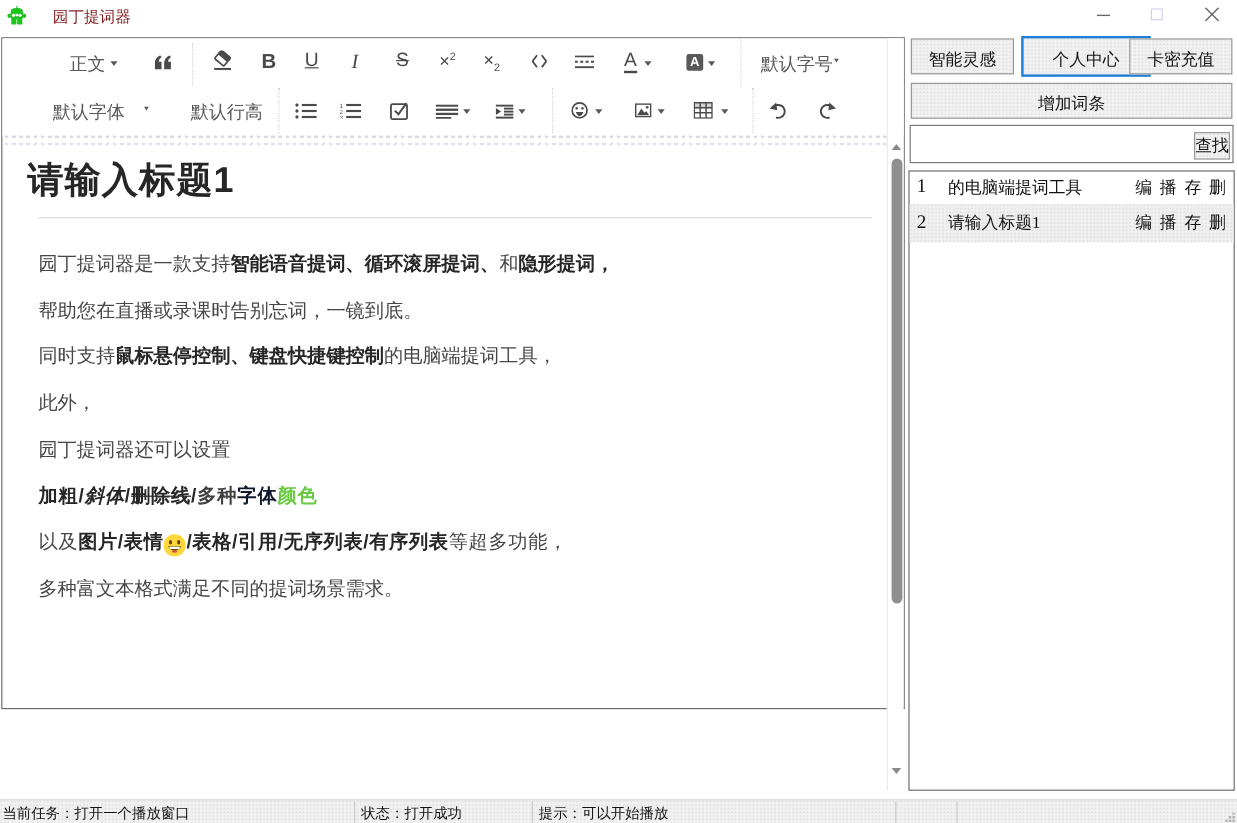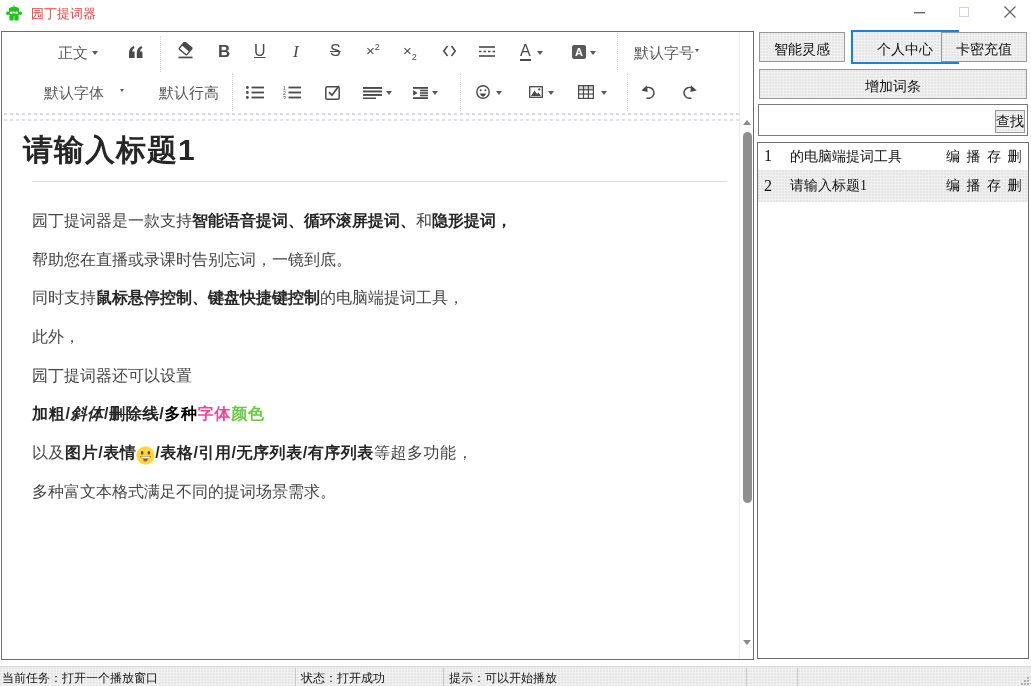--- a/index.html
+++ b/index.html
@@ -1,36 +1,36 @@
 <!DOCTYPE html>
 <html><head>
 <meta charset="utf-8">
 <style>
 *{margin:0;padding:0;box-sizing:border-box}
 html,body{width:1031px;height:686px;overflow:hidden}
 body{font-family:"Liberation Sans",sans-serif;background:#fff;position:relative}
 .abs{position:absolute}
 
 #titlebar{position:absolute;left:0;top:0;width:1031px;height:30px;background:#fff}
-#apptitle{position:absolute;left:31px;top:5px;font-size:13px;color:#ef4444}
-
-#panel{position:absolute;left:1px;top:31px;width:753px;height:629px;border:1px solid #6e6e6e;background:#fff}
+#apptitle{position:absolute;left:44px;top:5px;font-size:13px;color:#7f1d1d}
+
+#panel{position:absolute;left:1px;top:31px;width:753px;height:560px;border:1px solid #6e6e6e;background:#fff}
 #toolbar{position:absolute;left:0;top:0;width:751px;height:81px;background:#fff}
 .tbtxt{position:absolute;font-size:15px;color:#595959;white-space:nowrap}
 .tbsep-dot{position:absolute;width:0;border-left:1px dotted #d5d5d5}
 .caret{position:absolute;width:0;height:0;border-left:3.5px solid transparent;border-right:3.5px solid transparent;border-top:4.5px solid #595959}
 .caret2{position:absolute;width:0;height:0;border-left:2.5px solid transparent;border-right:2.5px solid transparent;border-top:3.5px solid #595959}
 #dash1{position:absolute;left:2px;top:81px;width:735px;height:2px;background:repeating-linear-gradient(90deg,#d9d9e4 0 3px,#fbfbfd 3px 6px)}
 #dash2{position:absolute;left:2px;top:87px;width:735px;height:2px;background:repeating-linear-gradient(90deg,#e2e2ec 0 3px,#fcfcfe 3px 6px)}
 #h1t{position:absolute;left:21px;top:98px;font-size:30px;font-weight:bold;color:#262626;letter-spacing:1px}
 #hrt{position:absolute;left:30px;top:149px;width:695px;border-top:1px solid #dcdcdc}
 #paras{position:absolute;left:30px;top:170px;width:700px}
 #paras p{height:38.7px;line-height:38.7px;font-size:16px;color:#464646;white-space:nowrap}
 #paras b{color:#262626}
-.red{color:#000000}.org{color:#ec4899}.grn{color:#68ca40}
+.red{color:#404040}.org{color:#0f172a}.grn{color:#68ca40}
 
 #sbar{position:absolute;left:737px;top:0;width:14px;height:627px;background:#fff;border-left:1px solid #ececec}
 #sthumb{position:absolute;left:741px;top:100px;width:9px;height:371px;background:#8f8f8f;border-radius:5px}
 .arrow{position:absolute;width:0;height:0;border-left:4.5px solid transparent;border-right:4.5px solid transparent}
 
 .rbtn{position:absolute;background-color:#f1f1f1;background-image:radial-gradient(circle at 1px 1px,#dfdfdf 0.6px,transparent 0.9px);background-size:3px 3px;border:1px solid #999;font-size:14px;color:#111;display:flex;align-items:center;justify-content:center;font-family:Liberation Serif, serif;padding-top:5px}
 #btn2{border:2px solid #1e7fd7}
 #search{position:absolute;left:758px;top:104px;width:270px;height:32px;background:#fff;border:1px solid #7a7a7a}
 #findbtn{position:absolute;left:995px;top:110px;width:30px;height:23px;background-color:#f1f1f1;background-image:radial-gradient(circle at 1px 1px,#dfdfdf 0.6px,transparent 0.9px);background-size:3px 3px;border:1px solid #999;font-size:14px;color:#111;display:flex;align-items:center;justify-content:center;font-family:"Liberation Serif",serif}
 #listbox{position:absolute;left:757px;top:142px;width:272px;height:517px;background:#fff;border:1px solid #6e6e6e}

